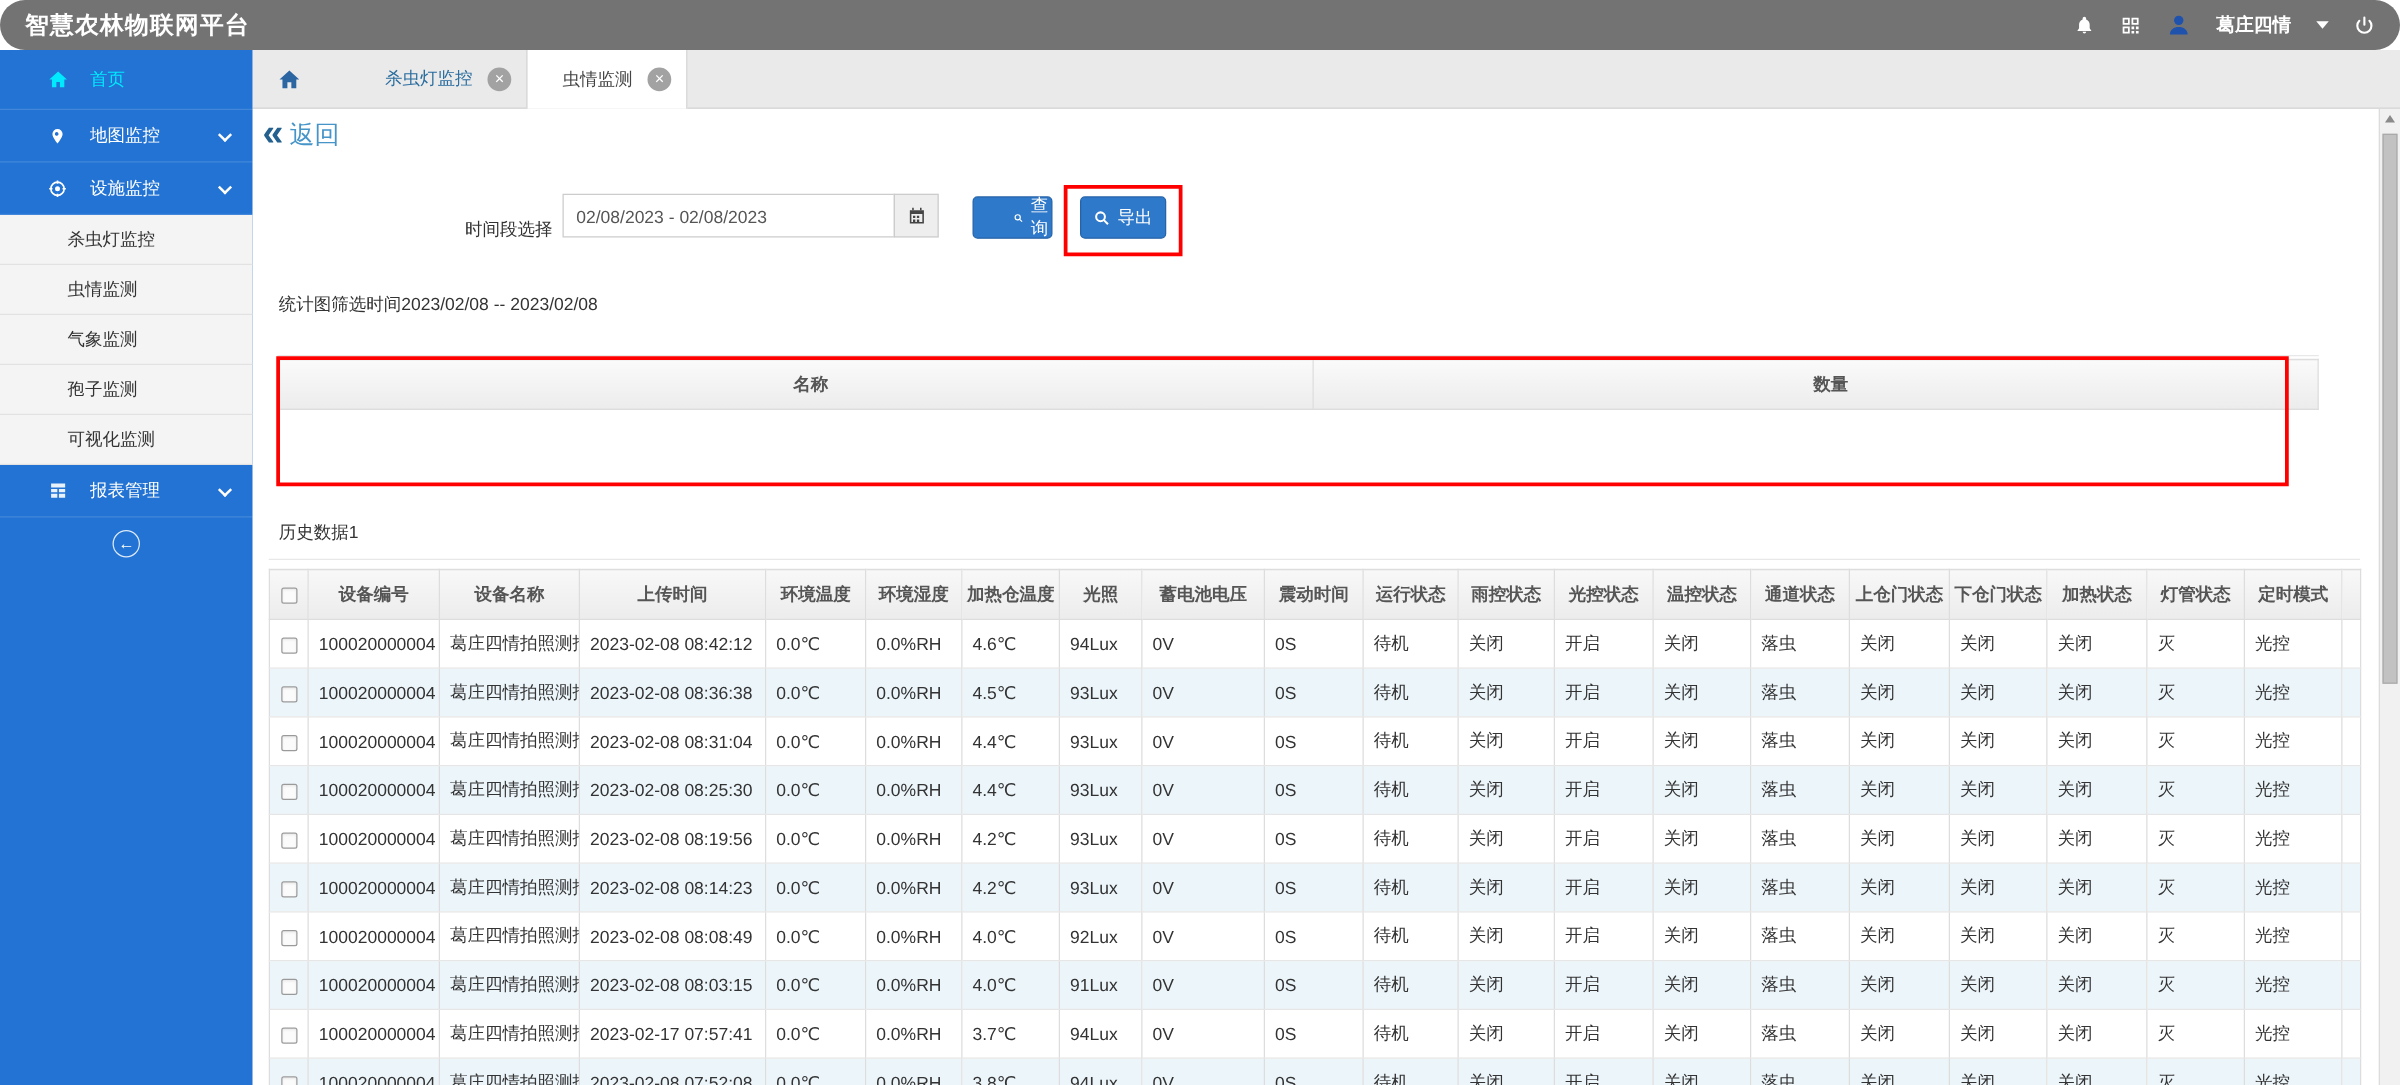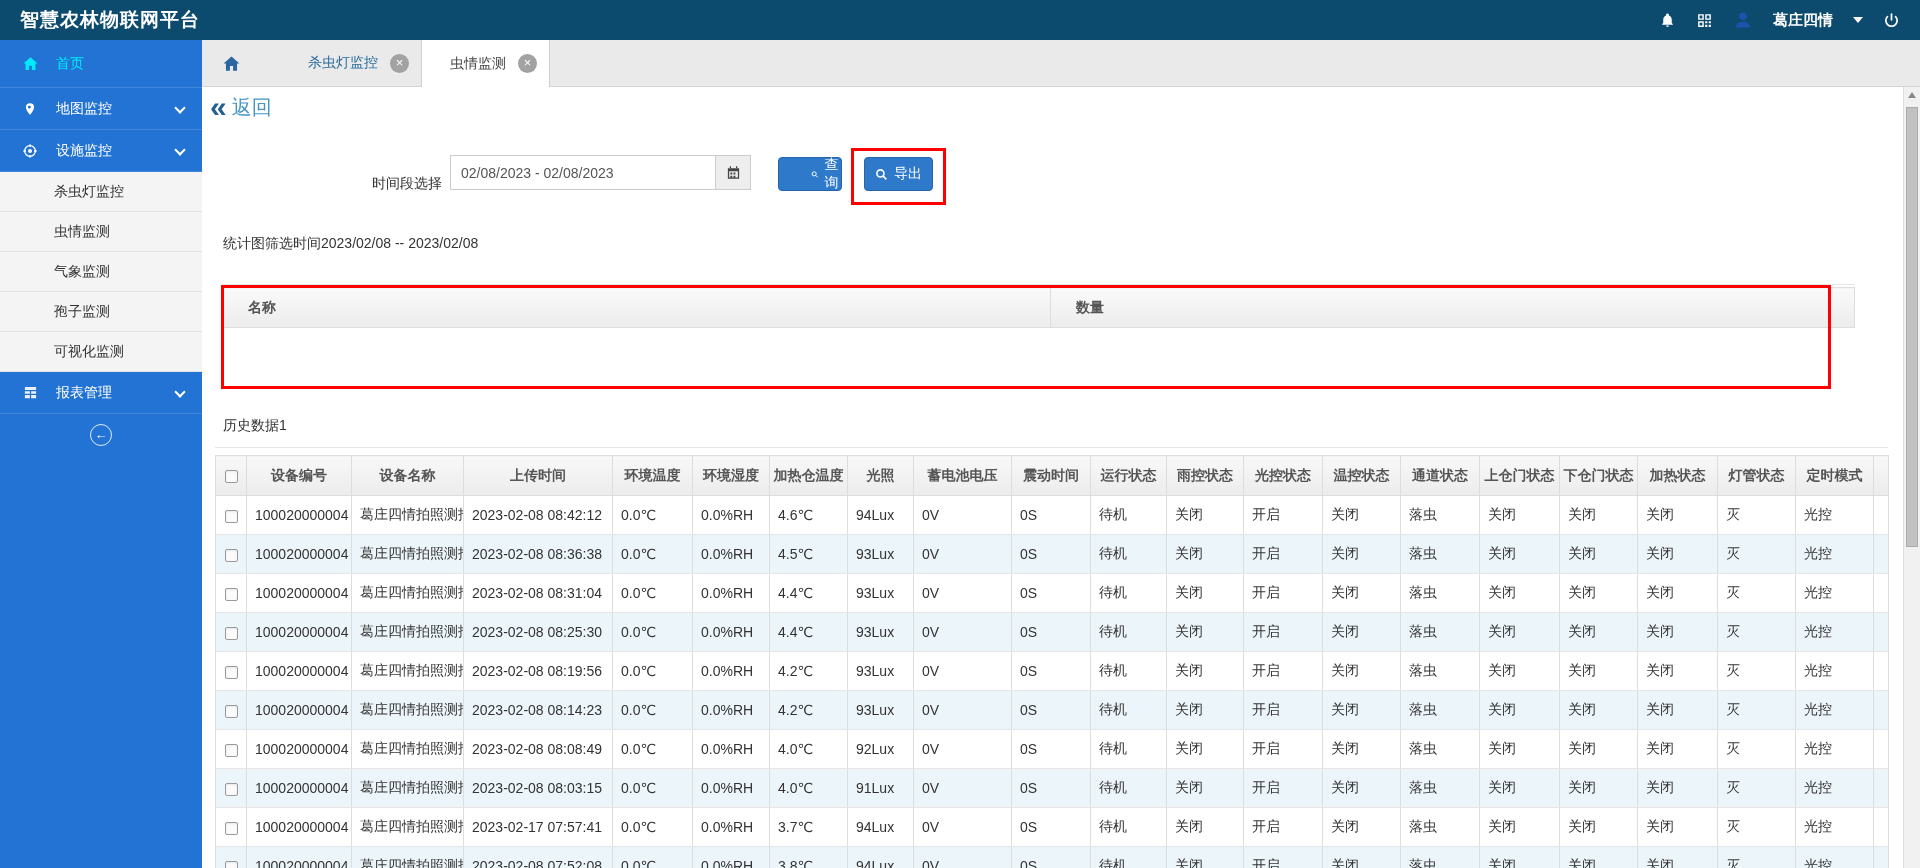--- a/index.html
+++ b/index.html
@@ -3,29 +3,29 @@
 <meta charset="utf-8">
 <style>
   * { box-sizing: border-box; }
   html,body { margin:0; padding:0; }
   body {
     width:1920px; height:868px; overflow:hidden; position:relative;
     background:#fff; font-family:"Liberation Sans","DejaVu Sans",sans-serif;
   }
   
   .app-header { position:absolute; left:0; top:0; width:1920px; height:40px;
-    background:#0c4a6e; display:flex; align-items:center; z-index:20; }
+    background:#737373; display:flex; align-items:center; z-index:20;border-radius:20px; }
   .app-title { margin-left:20px; color:#fff; font-size:19px; font-weight:bold; letter-spacing:1px; }
   .hdr-right { margin-left:auto; display:flex; align-items:center; gap:20px; margin-right:20px; }
   .hdr-ic { display:flex; align-items:center; justify-content:center; cursor:pointer; }
   .user-name { color:#fff; font-size:15px; font-weight:bold; }
   .caret-down { width:0; height:0; border-left:5px solid transparent; border-right:5px solid transparent; border-top:6px solid #fff; }
   
   .sidebar { position:absolute; left:0; top:40px; width:202px; bottom:0; background:#2273d3; z-index:10; }
-  .side-item { height:42px; display:flex; align-items:center; padding-left:20px;
+  .side-item { height:42px; display:flex; align-items:center; padding-left:36px;
     color:#fff; font-size:14px; border-bottom:1px solid rgba(255,255,255,.15); position:relative; cursor:pointer; }
   .side-item .ic { width:20px; margin-right:16px; display:flex; justify-content:center; }
   .side-item.active { color:#00eaff; }
   .chev { position:absolute; right:18px; top:16px; width:8px; height:8px;
     border-right:2px solid #fff; border-bottom:2px solid #fff; transform:rotate(45deg); }
   .sub-item { height:40px; display:flex; align-items:center; padding-left:54px;
     background:#f4f4f4; color:#333; font-size:14px; border-bottom:1px solid #e2e2e2; cursor:pointer; }
   .collapse-row { height:42px; display:flex; align-items:center; justify-content:center; cursor:pointer; }
   .collapse-circle { width:22px; height:22px; border-radius:50%; border:1px solid rgba(255,255,255,.85);
     color:#fff; font-size:13px; line-height:20px; text-align:center; }
@@ -53,21 +53,21 @@
     color:#fff; font-size:14px; display:flex; align-items:center; justify-content:center; gap:6px; cursor:pointer; }
   .btn-query { left:576px; top:70px; width:64px;padding-left:32px; }
   .btn-export { left:662px; top:70px; width:69px; }
   .redbox { position:absolute; border:3px solid #fe0000; pointer-events:none; z-index:6; }
   .redbox-export { left:649px; top:61px; width:95px; height:57px; }
   .redbox-stats { left:19px; top:198px; width:1610px; height:104px; }
   .stats-text { position:absolute; left:21px; top:148px; font-size:14px; color:#333;text-align:center; }
   .panel-line-1 { position:absolute; left:20px; top:197px; width:1633px; border-top:1px solid #e8e8e8; }
   .stats-table { position:absolute; left:20px; top:200px; width:1633px; border-collapse:collapse; table-layout:fixed; }
   .stats-table th { height:40px; background:linear-gradient(#fafafa,#ececec); border:1px solid #ddd;
-    font-size:14px; font-weight:bold; color:#555; text-align:left; padding-left:25px; }
+    font-size:14px; font-weight:bold; color:#555; text-align:center; padding-left:25px; }
   .stats-table td { height:58px; background:#fff; }
   .hist-title { position:absolute; left:21px; top:330px; font-size:14px; color:#333; }
   .panel-line-2 { position:absolute; left:13px; top:360px; width:1673px; border-top:1px solid #e8e8e8; }
   .hist-table { position:absolute; left:13px; top:368px; width:1673px; border-collapse:collapse; table-layout:fixed; }
   .hist-table th { height:40px; background:linear-gradient(#f8f8f8,#ececec); border:1px solid #ddd;
     font-size:14px; font-weight:bold; color:#555; text-align:center; padding:0 1px; white-space:nowrap; overflow:hidden; }
   .hist-table td { height:39px; border-right:1px solid #ddd; border-bottom:1px solid #e6e6e6;
     font-size:14px; color:#333; padding-left:8px; white-space:nowrap; overflow:hidden; background:#fff; }
   .hist-table tbody tr:nth-child(even) td { background:#ecf5fa; }
   .hist-table td.cbcell { padding:0; text-align:center; border-left:1px solid #ddd; }

